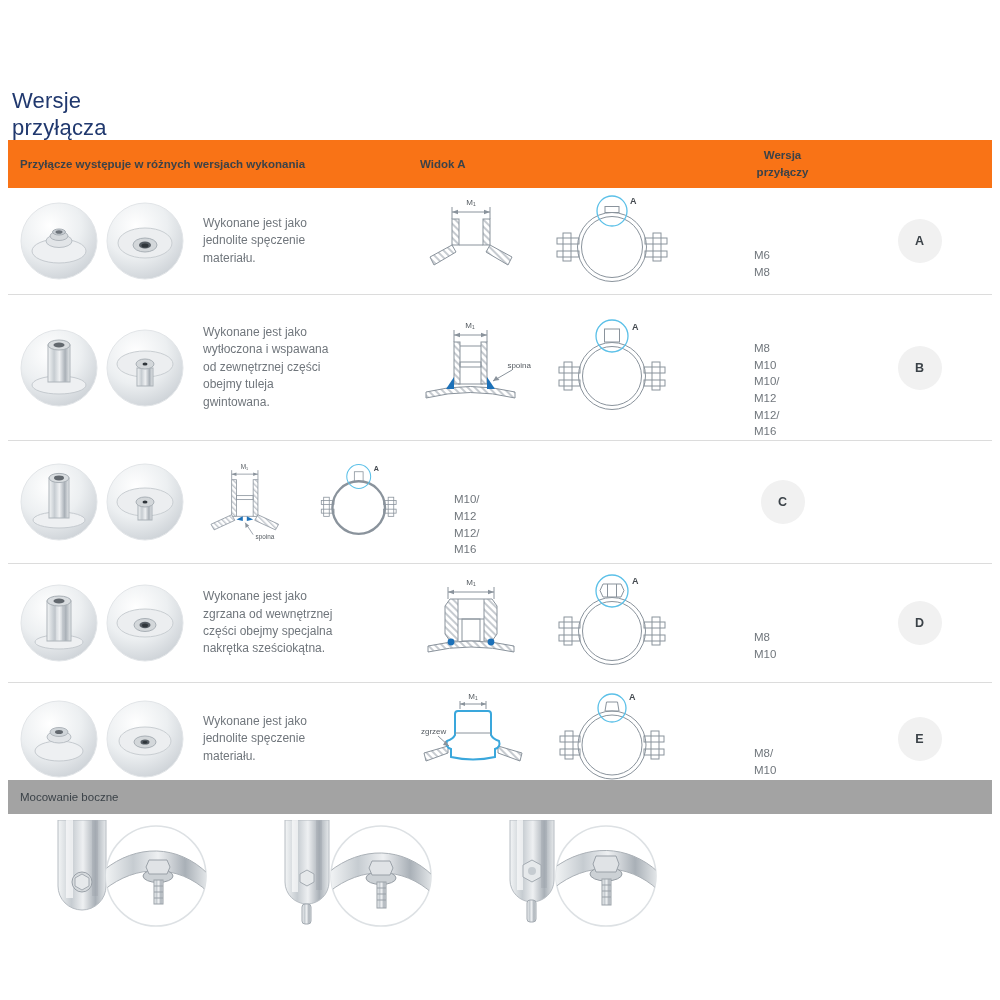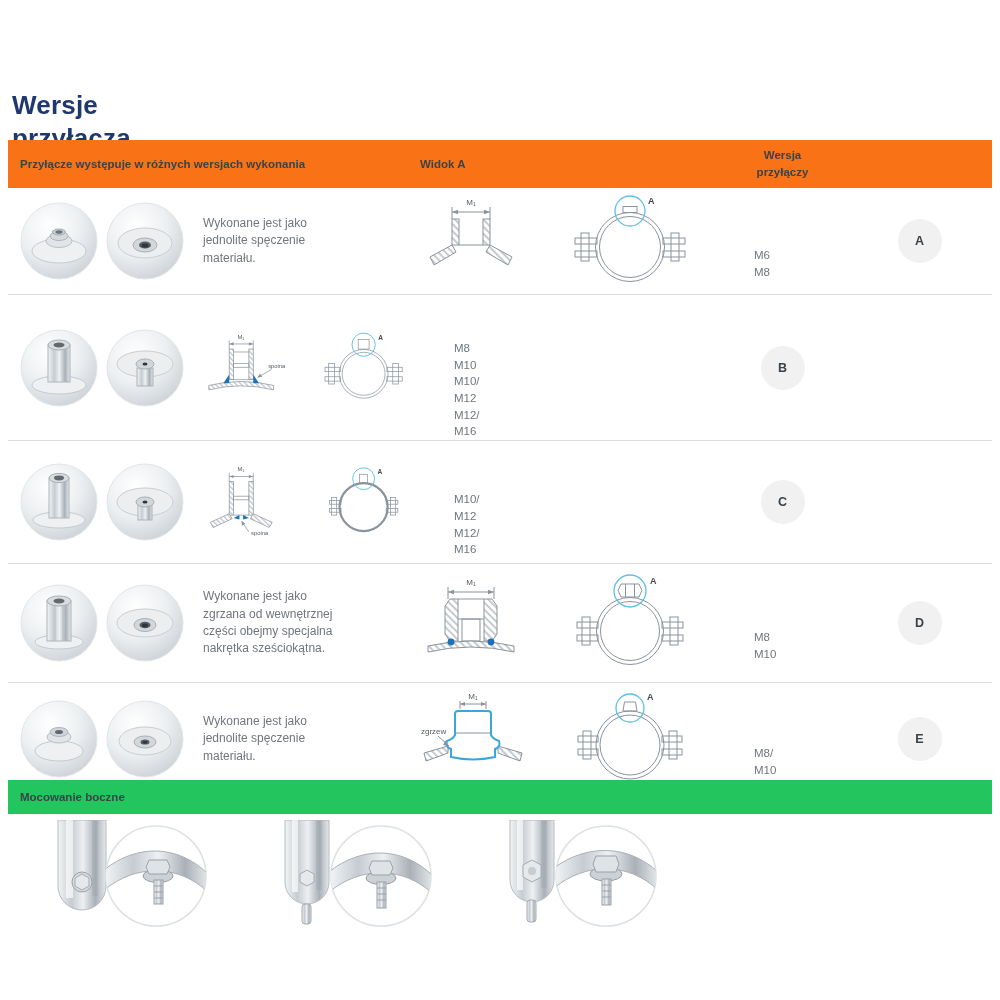--- a/index.html
+++ b/index.html
@@ -1,41 +1,41 @@
 <!DOCTYPE html>
 <html><head>
 <meta charset="utf-8">
 <style>
   html,body{margin:0;padding:0;background:#ffffff;}
   .page{position:relative;width:1000px;height:1000px;background:#fff;
         font-family:"Liberation Sans","DejaVu Sans",sans-serif;color:#3b4248;overflow:hidden;}
   .title{position:absolute;left:12px;top:72px;width:150px;
-         font-size:26px;line-height:1.25;font-weight:bold;color:#20386e;letter-spacing:.2px;}
+         font-size:22px;line-height:1.25;font-weight:normal;color:#20386e;letter-spacing:.2px;}
   .thead{position:absolute;left:8px;right:8px;top:140px;height:48px;background:#f97316;
          display:grid;grid-template-columns:195px 215px 300px 145px auto;align-items:center;
          font-size:11.5px;font-weight:600;color:#3b4248;}
   .thead .h1{grid-column:1/3;padding-left:12px;}
   .thead .h2{padding-left:2px;}
   .thead .h3{padding-left:34px;}
   .thead .h3 .inner{display:inline-block;width:74px;text-align:center;line-height:1.5;white-space:pre-line;}
   .thead .h4{text-align:center;line-height:1.5;white-space:pre-line;padding-right:16px;}
   .tbody{position:absolute;left:8px;right:8px;top:188px;}
   .trow{display:grid;grid-template-columns:195px 215px 300px 145px auto;align-items:center;
         border-bottom:1px solid #dcdcdc;}
   .trow:last-child{border-bottom:none;}
   .photos{display:flex;gap:8px;padding-left:12px;}
   .desc{width:140px;font-size:12px;line-height:1.45;color:#70767c;}
-  .drawingcell{display:flex;align-items:flex-start;gap:22px;}
+  .drawingcell{display:flex;align-items:flex-start;gap:4px;}
   .m1{padding-left:36px;font-size:11.5px;line-height:1.45;color:#70767c;white-space:pre-line;margin-top:45px;}
   .vercell{display:flex;justify-content:center;padding-right:16px;}
   .badge{width:44px;height:44px;border-radius:50%;background:#f1f1f1;display:flex;
          align-items:center;justify-content:center;font-size:12.5px;font-weight:600;color:#3b4248;}
-  .sideband{position:absolute;left:8px;right:8px;top:780px;height:34px;background:#22c55e;
+  .sideband{position:absolute;left:8px;right:8px;top:780px;height:34px;background:#a3a3a3;
             display:flex;align-items:center;padding-left:12px;box-sizing:border-box;
-            font-size:11.5px;font-weight:700;color:#3b4248;}
+            font-size:11.5px;font-weight:400;color:#3b4248;}
   .sidephotos{position:absolute;left:36px;top:820px;display:flex;gap:50px;}
   svg text{font-family:"Liberation Sans","DejaVu Sans",sans-serif;}
   .dtext{font-size:8px;fill:#555b61;}
   .atext{font-size:9px;fill:#444a50;font-weight:600;}
   .dline{stroke:#8a939c;stroke-width:1;fill:none;}
   .hatchshape{fill:url(#hatch);stroke:#8a939c;stroke-width:1;}
 </style>
 </head>
 <body>
 
@@ -140,20 +140,21 @@
           <ellipse cy="-23" rx="5.5" ry="2.6" fill="#62686e"></ellipse>
         </svg>
         <svg width="78" height="78" viewBox="-39 -39 78 78">
           <circle r="38" fill="url(#disc)" stroke="#e2e5e8"></circle>
           <ellipse cy="-4" rx="28" ry="13" fill="#eceef0" stroke="#c9ced2"></ellipse>
           <rect x="-8" y="0" width="16" height="18" fill="url(#metal)" stroke="#aab1b7"></rect>
           <ellipse cy="-4" rx="9" ry="5" fill="#d3d7da" stroke="#a9b0b6"></ellipse>
           <ellipse cy="-4" rx="2.5" ry="1.6" fill="#2f353a"></ellipse>
         </svg>
       </div>
+      <div class="desc">Wykonane jest jako wytłoczona i wspawana od zewnętrznej części obejmy tuleja gwintowana.</div>
       <div class="drawingcell">
         <svg width="115" height="100" viewBox="0 0 115 100">
           <line class="dline" x1="36" y1="12" x2="36" y2="24"></line>
             <line class="dline" x1="69" y1="12" x2="69" y2="24"></line>
           <line class="dline" x1="36" y1="17" x2="69" y2="17"></line>
           <path d="M36,17 l6,-2.2 v4.4 z" fill="#8a939c"></path>
             <path d="M69,17 l-6,-2.2 v4.4 z" fill="#8a939c"></path>
           <text class="dtext" x="52" y="10" text-anchor="middle">M₁</text>
           <rect class="hatchshape" x="36" y="24" width="6" height="42"></rect>
           <rect class="hatchshape" x="63" y="24" width="6" height="42"></rect>

